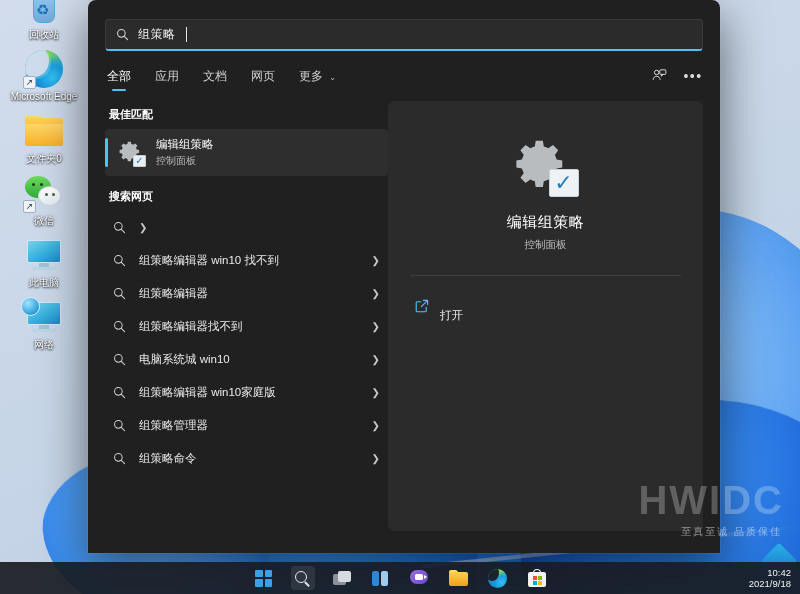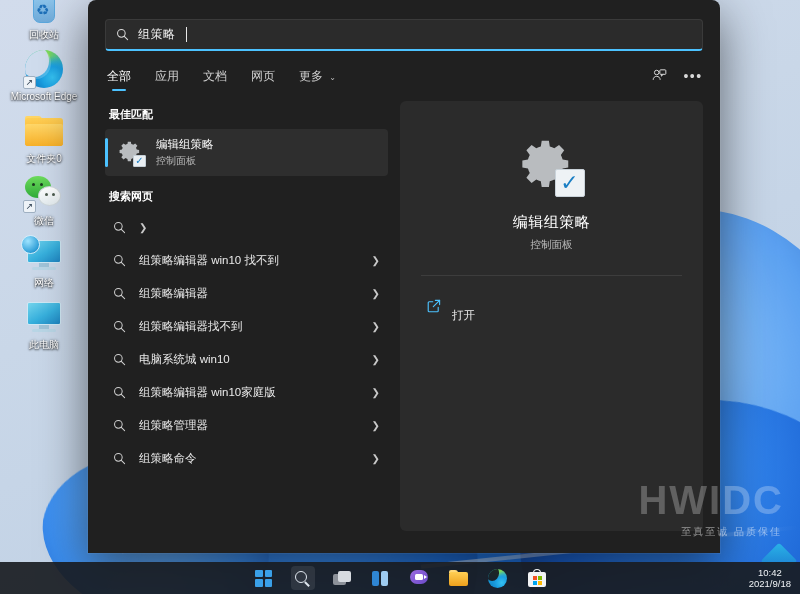--- a/index.html
+++ b/index.html
@@ -257,21 +257,20 @@
     display: flex; align-items: center; gap: 14px;
     padding-bottom: 6px;
   }
   .tb-btn { display:flex; align-items:center; justify-content:center; width: 20px; height: 20px; }
   .dots { color: #d8d8d8; font-size: 14px; letter-spacing: 1.5px; line-height: 1; }
 
   .panel-body {
     flex: 1;
     display: flex;
     padding: 8px 17px 0 17px;
-    gap: 12px;
     overflow: hidden;
   }
   .col-left { width: 283px; flex: 0 0 283px; }
   .col-right { flex: 1; }
 
   .section-head {
     font-size: 11px; font-weight: bold;
     color: #ffffff;
     padding: 6px 4px 7px 4px;
   }
@@ -492,21 +491,21 @@
   .tb-store .q2 { left: 10px; top: 7px; background: #7fba00; }
   .tb-store .q3 { left: 5px; top: 12px; background: #00a4ef; }
   .tb-store .q4 { left: 10px; top: 12px; background: #ffb900; }
 
   .tray {
     position: absolute; right: 6px; top: 0;
     height: 32px; display: flex; align-items: center; gap: 9px;
     padding-right: 3px;
   }
   .clock {
-    display: flex; flex-direction: column; align-items: center;
+    display: flex; flex-direction: column; align-items: flex-end;
     line-height: 11px;
   }
   .clock div { font-size: 9.5px; color: #f0f3f6; }
 </style>
 </head>
 <body>
 
 <div id="screen">
 
   <div class="wall-base">
@@ -567,35 +566,35 @@
       </div>
       <div class="di-label">微信</div>
     </div>
 
     <div class="desk-icon">
       <div class="di-img">
         <div class="ico-monitor">
           <div class="m-screen"></div>
           <div class="m-neck"></div>
           <div class="m-base"></div>
-          <div class="ico-net-globe"></div>
-        </div>
-      </div>
-      <div class="di-label">网络</div>
+        </div>
+      </div>
+      <div class="di-label">此电脑</div>
     </div>
 
     <div class="desk-icon">
       <div class="di-img">
         <div class="ico-monitor">
           <div class="m-screen"></div>
           <div class="m-neck"></div>
           <div class="m-base"></div>
-        </div>
-      </div>
-      <div class="di-label">此电脑</div>
+          <div class="ico-net-globe"></div>
+        </div>
+      </div>
+      <div class="di-label">网络</div>
     </div>
 
   </div>
 
   <div id="search-panel">
 
     <div class="search-box-wrap">
       <div class="search-box">
         <span class="s-icon">
           <svg width="13" height="13" viewBox="0 0 16 16">

